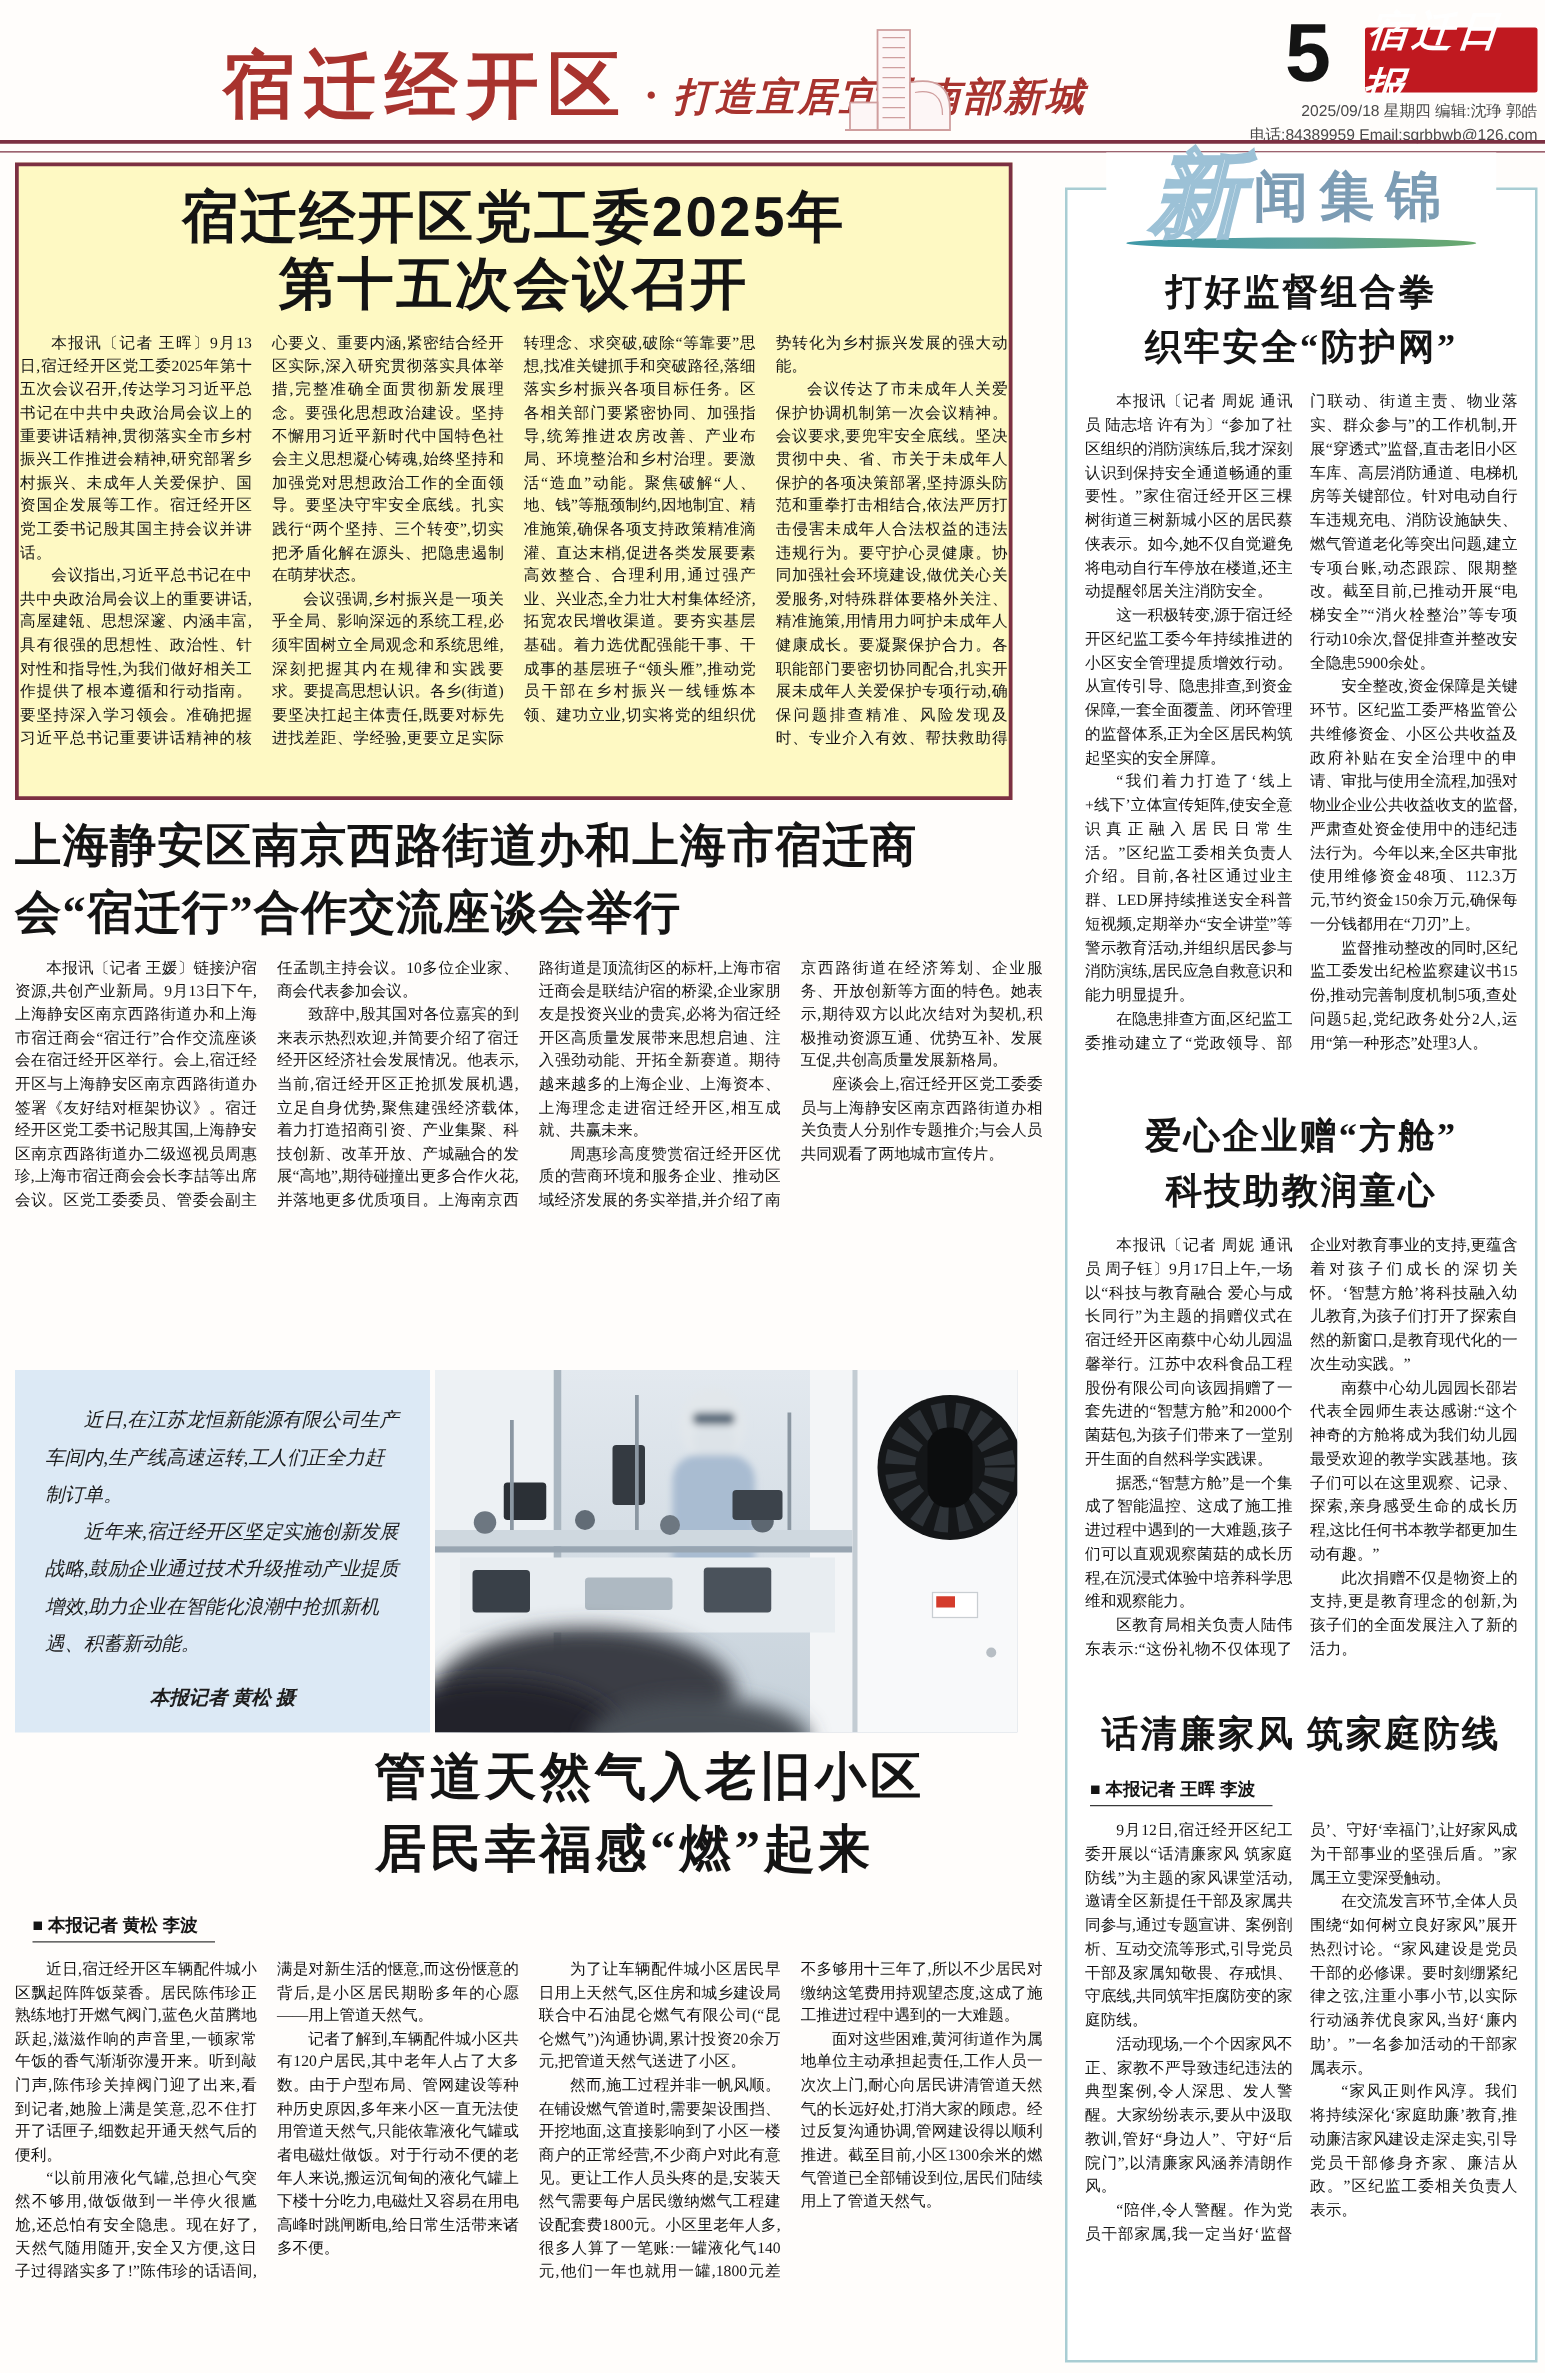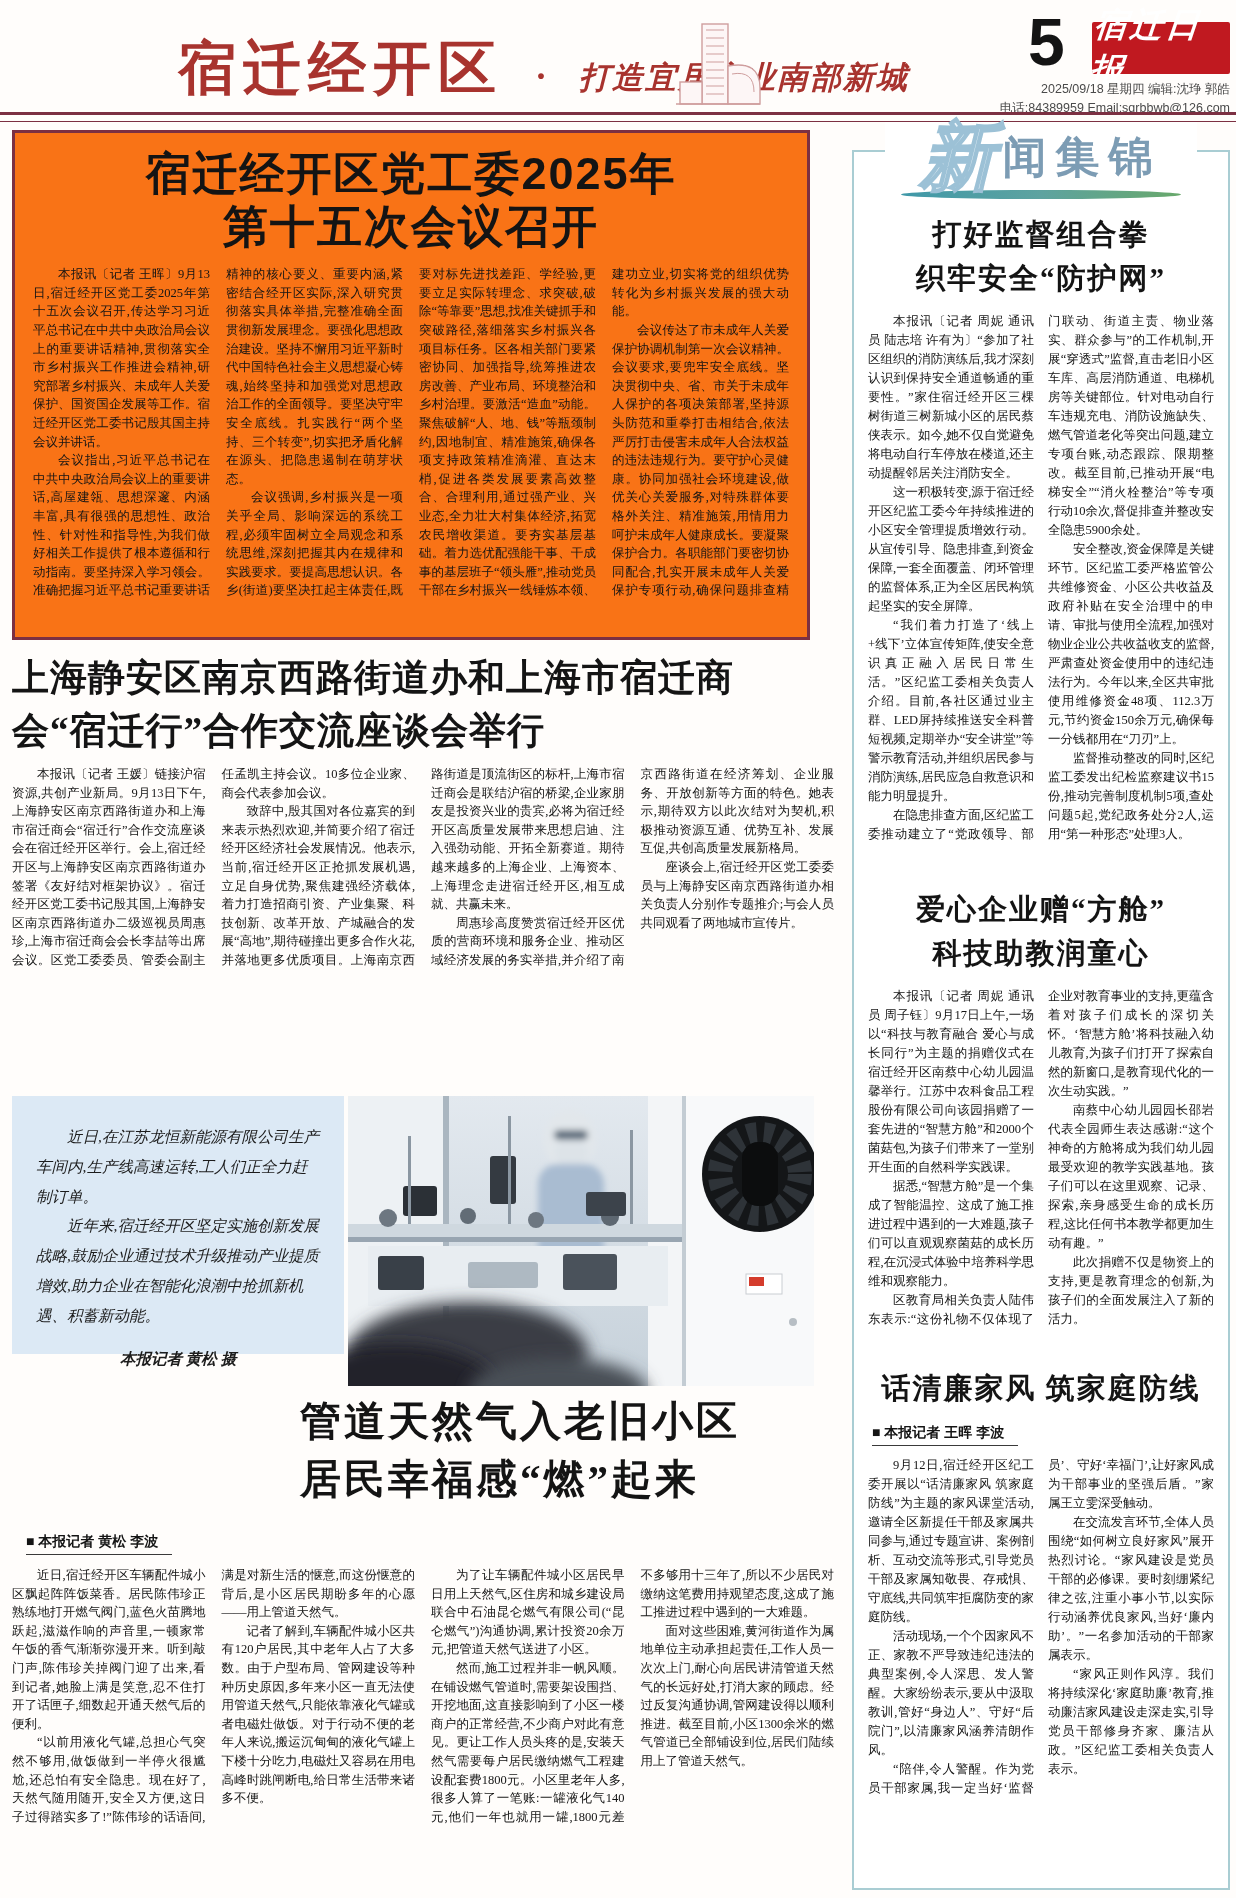--- a/index.html
+++ b/index.html
@@ -1,20 +1,20 @@
 <!DOCTYPE html>
 <html><head>
 <meta charset="utf-8">
 <style>
   html,body{margin:0;padding:0}
   body{width:1236px;height:1898px;position:relative;background:#fffdfb;overflow:hidden;
        font-family:"Liberation Serif","DejaVu Serif",serif;color:#141414}
 
   
-  .hdr-section{position:absolute;left:178px;top:30px;display:flex;align-items:baseline;gap:32px;white-space:nowrap}
+  .hdr-section{position:absolute;left:178px;top:30px;display:flex;align-items:baseline;gap:12px;white-space:nowrap}
   .hdr-title{font-size:58px;font-weight:bold;color:#a8332e;letter-spacing:7px}
   .hdr-dot{font-size:36px;color:#a8332e;font-weight:bold}
   .hdr-slogan{font-size:31px;color:#a8332e;font-weight:bold;font-style:italic;letter-spacing:2px}
   .hdr-building{position:absolute;left:668px;top:20px}
   .pageno{position:absolute;left:1028px;top:4px;font-size:66px;font-weight:900;
           font-family:"Liberation Sans","DejaVu Sans",sans-serif}
   .masthead{position:absolute;left:1092px;top:22px;width:138px;height:52px;background:#c01920;
             color:#fff;display:flex;align-items:center;justify-content:center;border-radius:2px}
   .masthead span{font-size:33px;font-weight:bold;font-style:italic;letter-spacing:3px;transform:skewX(-5deg)}
   .dateline{position:absolute;right:6px;top:80px;text-align:right;font-size:12.5px;color:#4a4a4a;
@@ -24,32 +24,32 @@
 
   
   p.para{margin:0;text-indent:2em}
   .cols4{column-count:4;column-gap:16px;text-align:justify;font-size:12.5px;line-height:18.6px;overflow:hidden}
   .cols2{column-count:2;column-gap:14px;text-align:justify;font-size:12.5px;line-height:19px;overflow:hidden}
   .byline{font-family:"Liberation Sans","DejaVu Sans",sans-serif;font-weight:bold;font-size:14px;
           border-bottom:1.5px solid #3a3a3a;padding:0 14px 3px 0;display:inline-block}
 
   
   .a1{position:absolute;left:12px;top:130px;width:798px;height:510px;border:3px solid #7c3042;
-      box-sizing:border-box;padding:8px 18px;background:#f97316}
+      box-sizing:border-box;padding:8px 1px;background:#fef9c3}
   .a1 h1{margin:6px 0 12px;text-align:center;font-family:"Liberation Sans","DejaVu Sans",sans-serif;
          font-weight:900;font-size:45px;line-height:1.18;letter-spacing:2px}
   .a1 .cols4{height:352px}
 
   
   .a2{position:absolute;left:12px;top:652px;width:822px;height:436px}
   .a2 h2{margin:0 0 8px;text-align:left;font-size:37px;font-weight:bold;line-height:1.42;letter-spacing:1px}
   .a2 .cols4{height:300px}
 
   
-  .capbox{position:absolute;left:12px;top:1096px;width:332px;height:258px;background:#dce9f5;
+  .capbox{position:absolute;left:12px;top:1096px;width:332px;height:290px;background:#dce9f5;
           box-sizing:border-box;padding:26px 24px 12px;font-style:italic;font-size:15.5px;
           line-height:1.92;color:#1c1c1c}
   .capbox p{margin:0;text-indent:2em}
   .capbox .credit{text-align:center;text-indent:0;margin-top:14px;font-weight:bold}
   .photo{position:absolute;left:348px;top:1096px;width:466px;height:290px;overflow:hidden;background:#d7dee5}
 
   
   .a3head{position:absolute;left:300px;top:1392px;width:520px;text-align:left;
           font-size:41px;font-weight:bold;line-height:1.42;letter-spacing:3px}
   .a3byline{position:absolute;left:26px;top:1532px}

